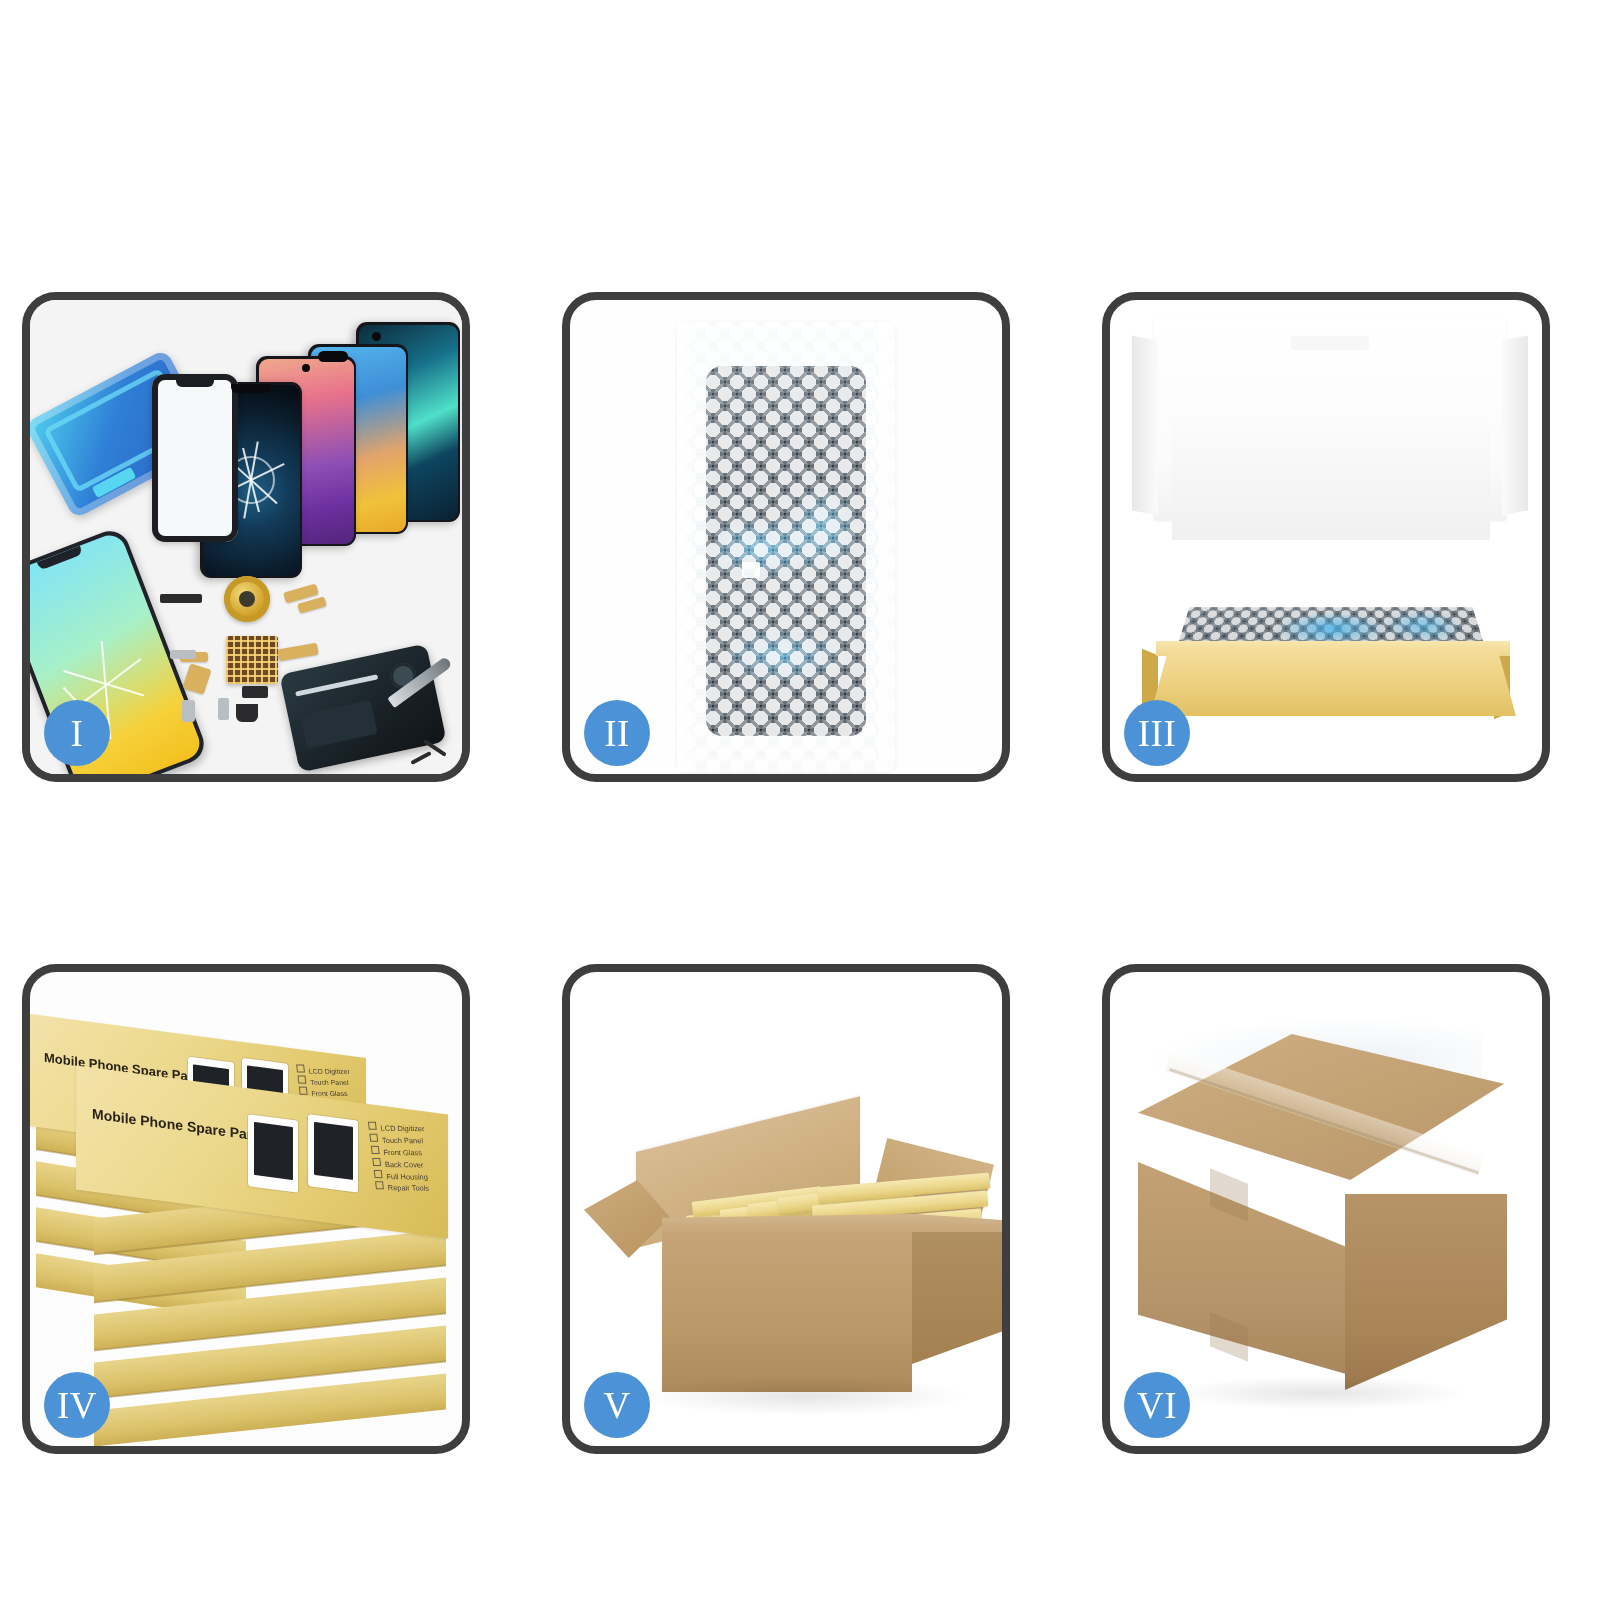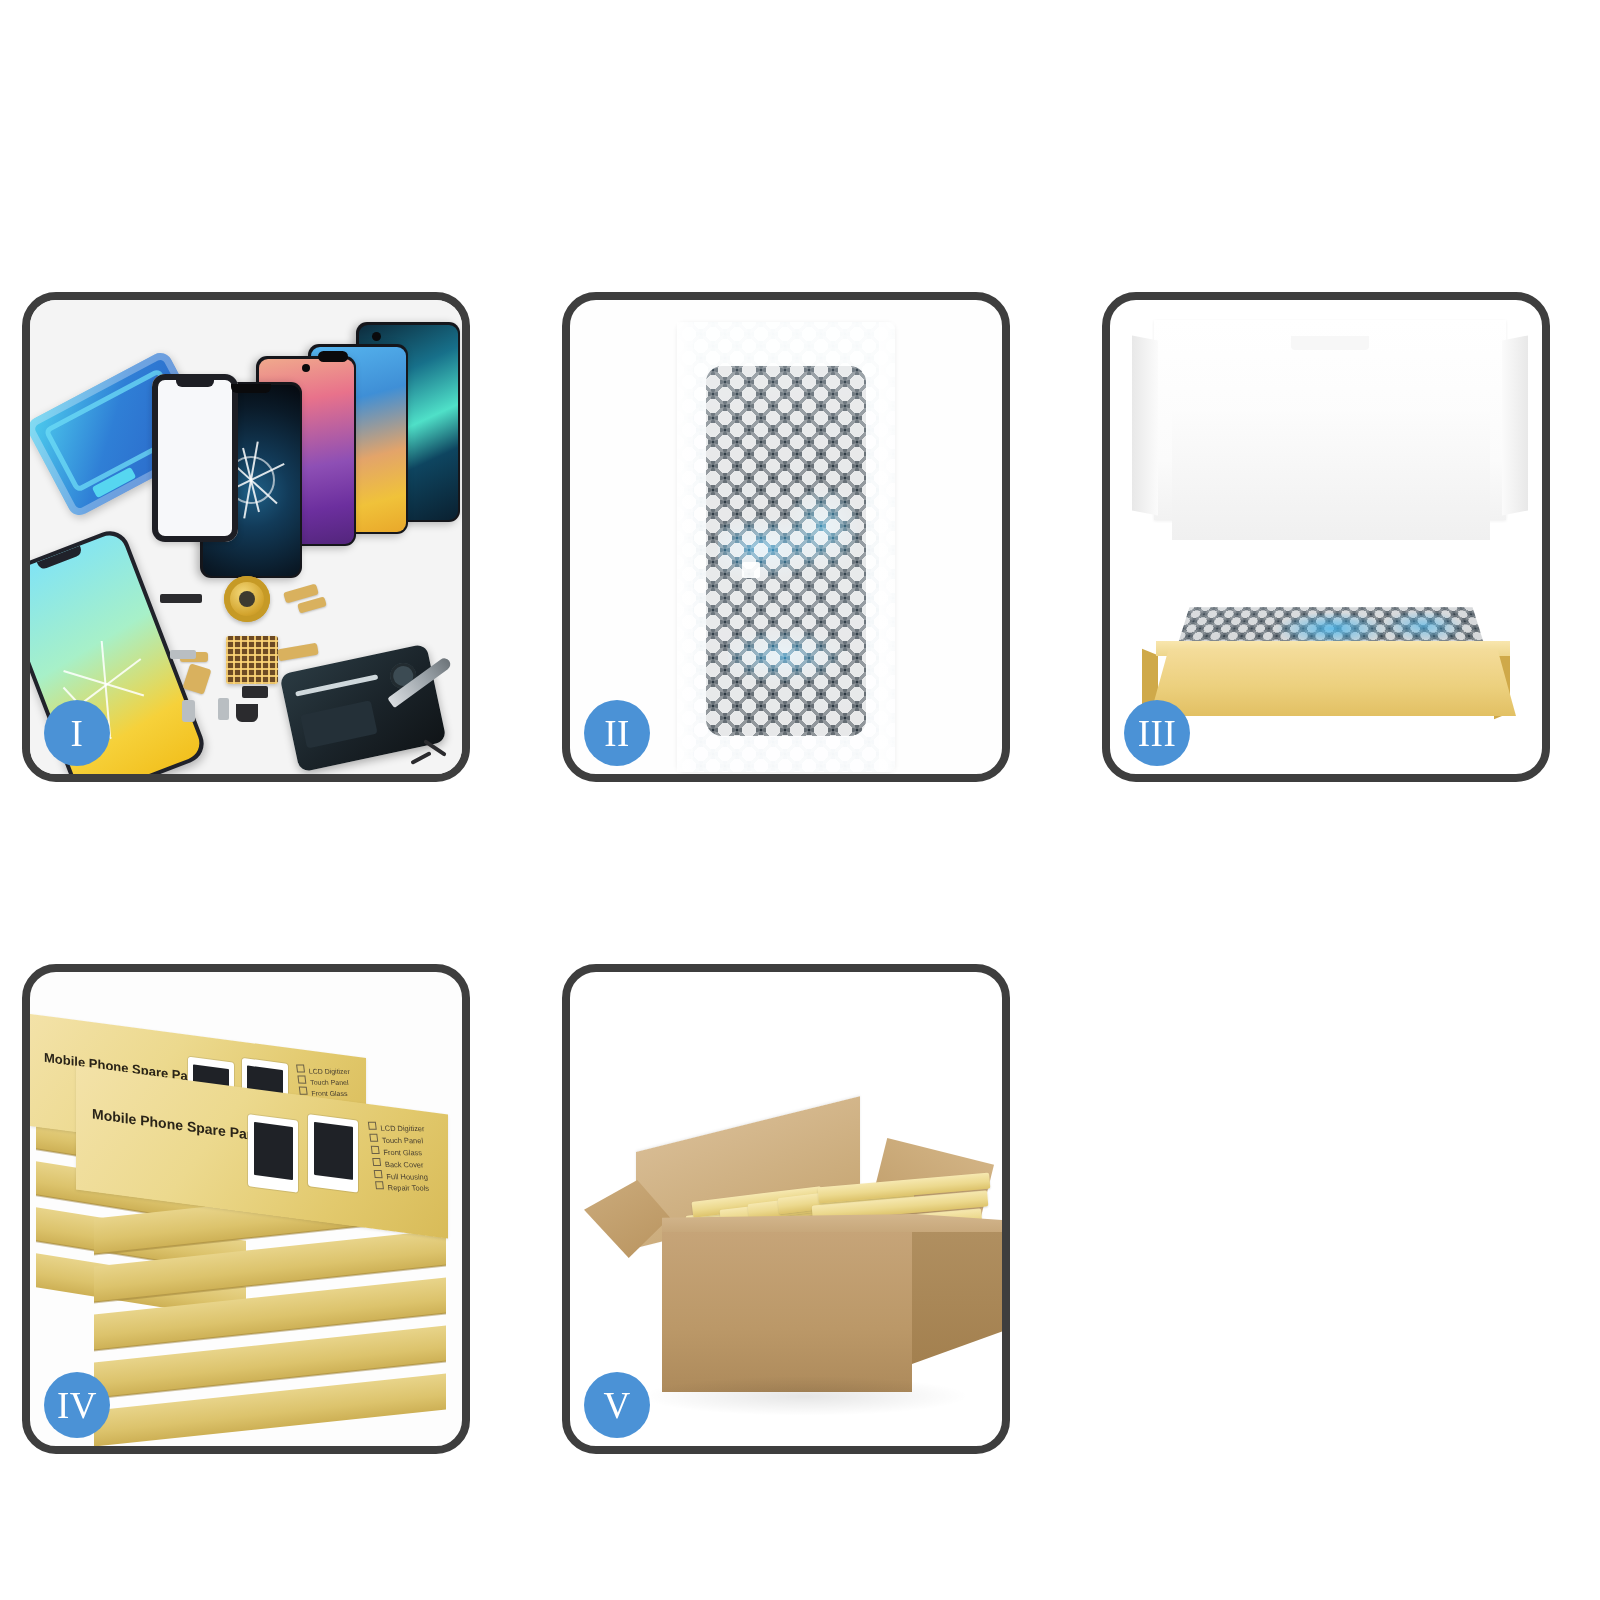--- a/index.html
+++ b/index.html
@@ -510,15 +510,29 @@
         </div>
 
         <div class="cartonV-rim"></div>
         <div class="cartonV-body-r"></div>
         <div class="cartonV-body"></div>
         <div class="softshadow" style="left:70px; bottom:30px; width:330px; height:40px;"></div>
       </div>
       <div class="badge">V</div>
     </div>
 
+    <div class="panel r1 c2 p6">
+      <div class="stage">
+        <div class="c6-shadow"></div>
+        <div class="c6-top"></div>
+        <div class="c6-front"></div>
+        <div class="c6-side"></div>
+        <div class="c6-seam"></div>
+        <div class="c6-tape"></div>
+        <div class="c6-patch" style="left:100px; top:204px; width:38px; height:38px; transform:skewY(22deg);"></div>
+        <div class="c6-patch" style="left:100px; top:348px; width:38px; height:34px; transform:skewY(22deg);"></div>
+        <div class="softshadow" style="left:60px; bottom:36px; width:300px; height:34px;"></div>
+      </div>
+      <div class="badge">VI</div>
+    </div>
 
   </div>
 </div>
 
 </body></html>

